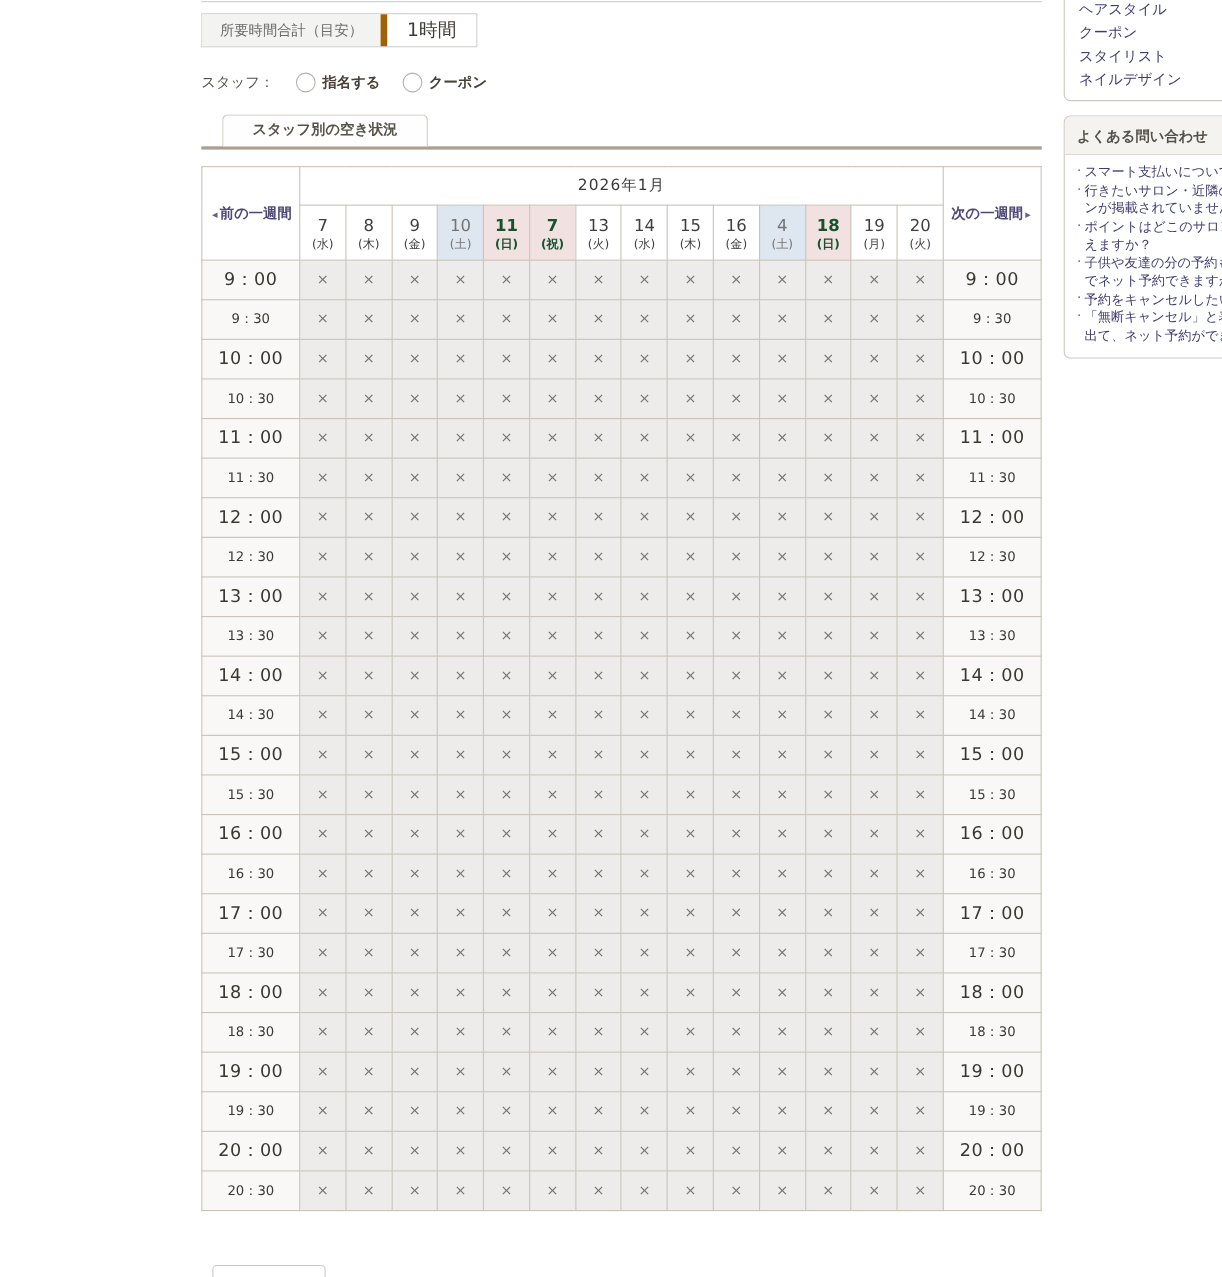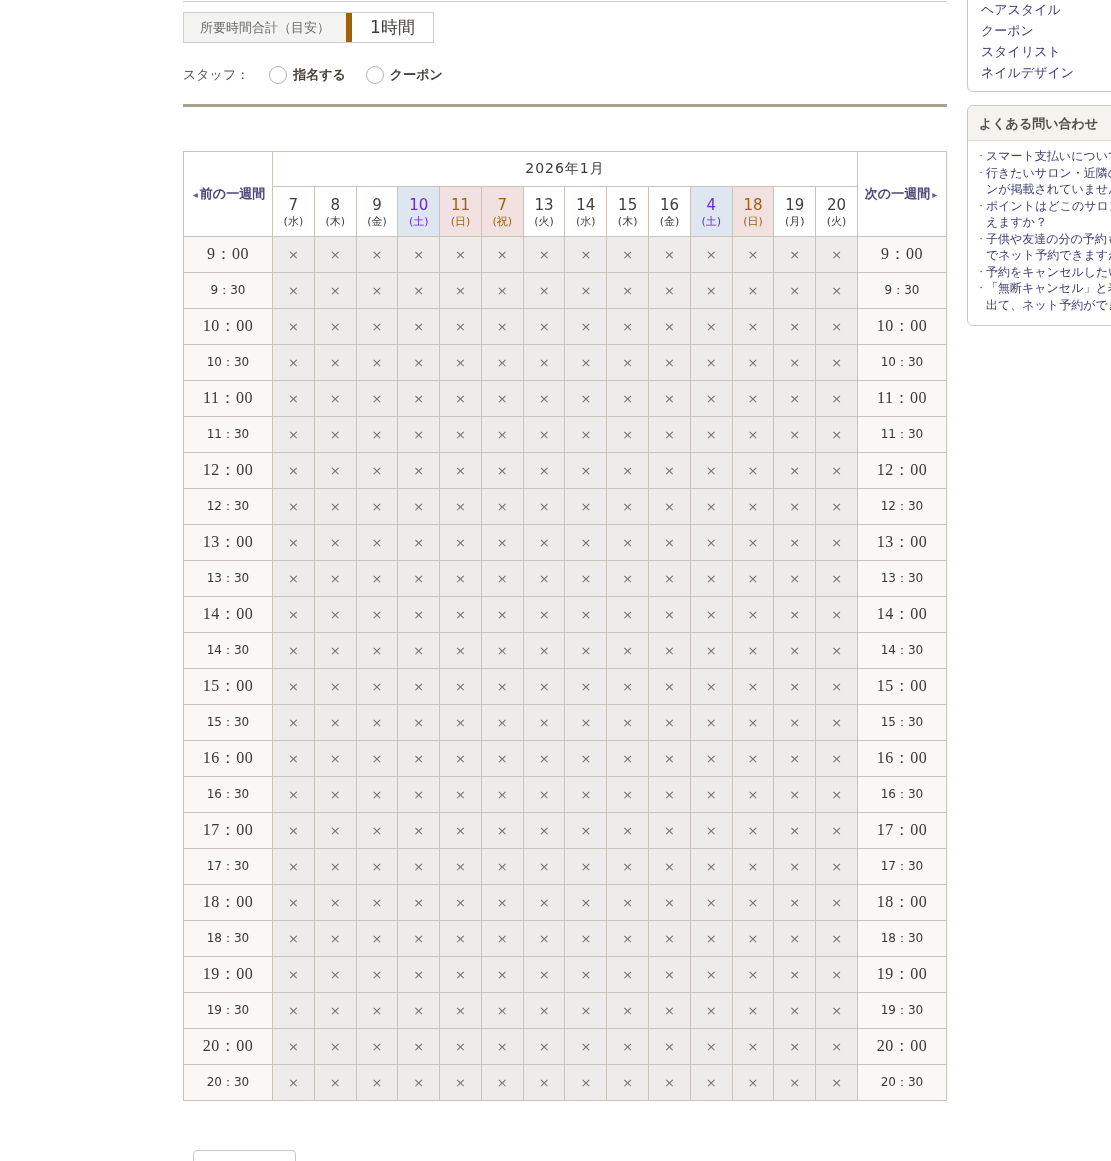--- a/index.html
+++ b/index.html
@@ -36,25 +36,25 @@
   
   table.cal{position:absolute;left:0;top:151px;width:764px;border-collapse:collapse;table-layout:fixed;
     border:1px solid #b3aaa0;background:#fff;}
   table.cal th,table.cal td{border:1px solid #c9c3b9;padding:0;text-align:center;vertical-align:middle;}
   th.nav{width:88px;background:#fff;color:#4e4877;font-size:13px;font-weight:bold;cursor:pointer;}
   th.nav .arrow{color:#6a5f8a;font-size:10px;margin:0 2px;}
   th.month{height:34px;background:#fff;color:#3a3a3a;font-size:14px;font-weight:normal;letter-spacing:1px;}
   th.day{height:49px;background:#fff;color:#3f3f3f;font-weight:normal;}
   th.day .dnum{font-size:15px;line-height:18px;margin-top:2px;}
   th.day .dweek{font-size:11px;line-height:15px;}
-  th.day.sat{background:#dee6f0;color:#6d28d9;}
-  th.day.sun{background:#f1e1e1;color:#a16207;}
+  th.day.sat{background:#dee6f0;color:#737373;}
+  th.day.sun{background:#f1e1e1;color:#14532d;font-weight:bold;}
   tbody th.time{width:88px;background:#f9f8f6;color:#3b3732;font-weight:normal;}
   tbody tr{height:36px;}
-  tbody tr.hour th.time{font-size:16px;letter-spacing:0.5px;font-family:Liberation Serif, serif;}
+  tbody tr.hour th.time{font-size:16px;letter-spacing:0.5px;}
   tbody tr.half th.time{font-size:12px;}
   tbody td.slot{background:#edecea;color:#77736d;font-size:13px;}
 
   
   .bottom-btn{position:absolute;left:10px;top:1150px;width:101px;height:22px;background:#fff;
     border:1px solid #c9c9c9;border-radius:4px 4px 0 0;cursor:pointer;}
 
   
   .sidebar{position:absolute;left:967px;top:0;width:144px;}
   .linkbox{position:absolute;left:0;top:-12px;width:200px;height:104px;box-sizing:border-box;
@@ -85,20 +85,21 @@
       <span class="radio"></span>
       <span>指名する</span>
     </label>
     <label class="staffopt">
       <span class="radio"></span>
       <span>クーポン</span>
     </label>
   </div>
 
   <div class="tabs">
+    <div class="tab inactive">スタッフ別の空き状況</div>
   </div>
 
   <table class="cal">
     <thead>
       <tr>
         <th class="nav" rowspan="2"><span class="arrow">◂</span><span>前の一週間</span></th>
         <th class="month" colspan="14">2026年1月</th>
         <th class="nav" rowspan="2"><span>次の一週間</span><span class="arrow">▸</span></th>
       </tr>
       <tr id="day-row">

